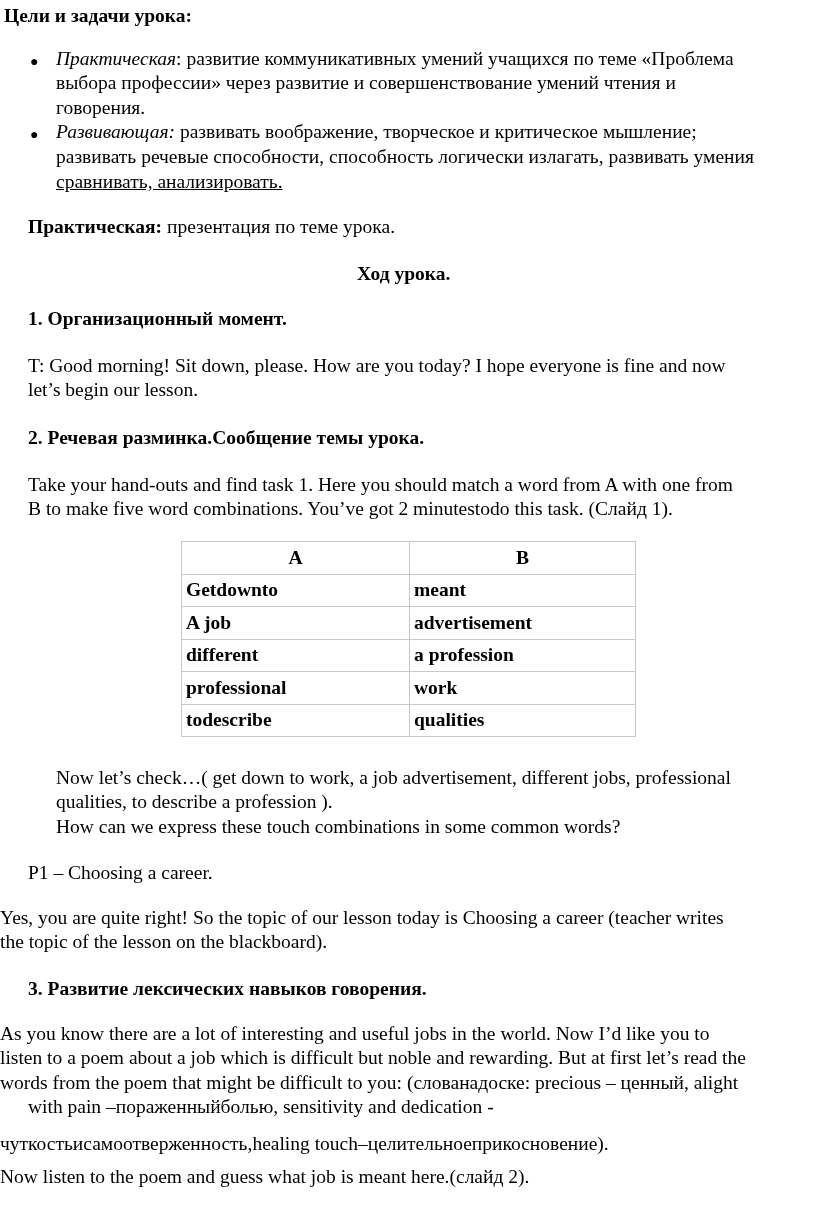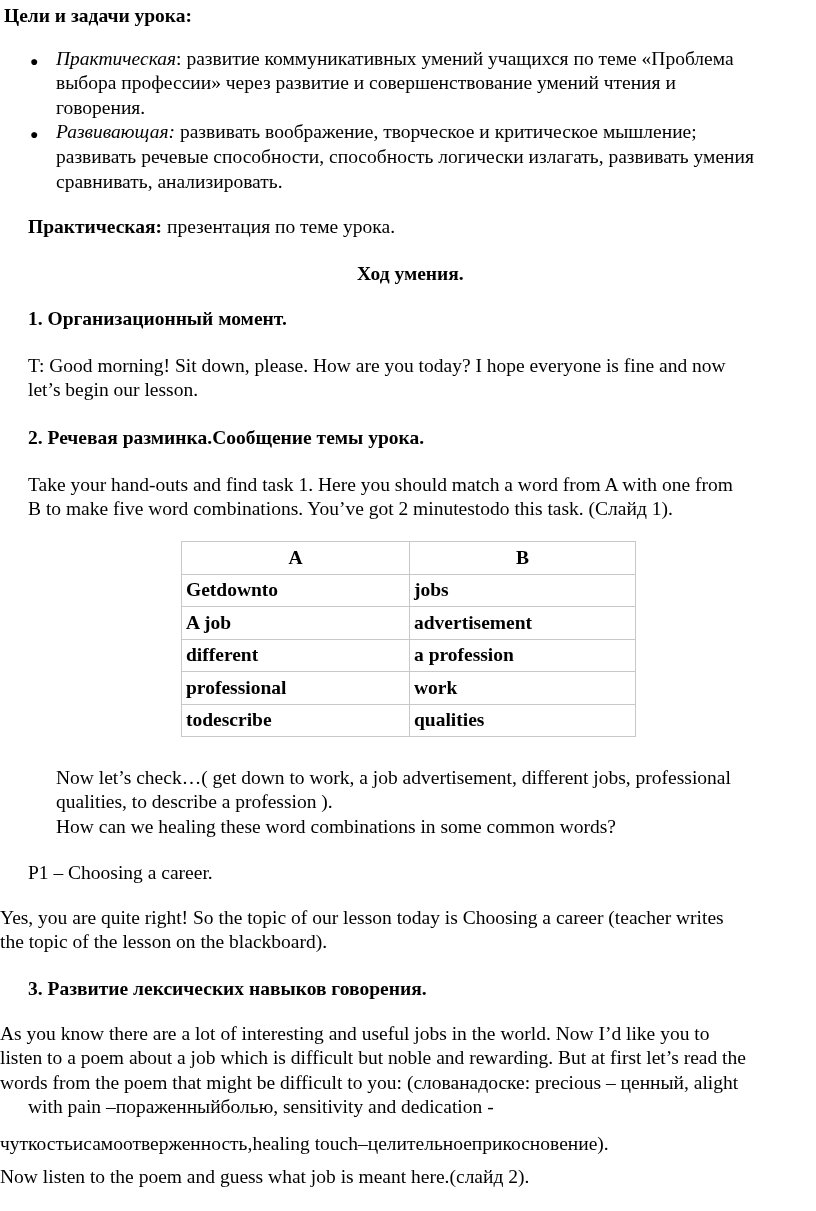--- a/index.html
+++ b/index.html
@@ -37,46 +37,46 @@
   <div class="abs line" style="left:56px; top:71px;">выбора профессии» через развитие и совершенствование умений чтения и</div>
   <div class="abs line" style="left:56px; top:96px;">говорения.</div>
 </div>
 
 <div>
   <span class="bullet" style="top:123px;">●</span>
   <div class="abs line" style="left:56px; top:120px;">
     <span class="ital">Развивающая:</span><span> развивать воображение, творческое и критическое мышление;</span>
   </div>
   <div class="abs line" style="left:56px; top:145px;">развивать речевые способности, способность логически излагать, развивать умения</div>
-  <div class="abs line" style="left:56px; top:170px;">сравнивать, анализировать.</div>
+  <div class="abs line" style="left:56px; top:170px;text-decoration:underline;">сравнивать, анализировать.</div>
 </div>
 
 <div class="abs line" style="left:28px; top:215px;">
   <span class="bold">Практическая:</span><span> презентация по теме урока.</span>
 </div>
 
-<div class="abs bold line" style="left:357px; top:262px;">Ход умения.</div>
+<div class="abs bold line" style="left:357px; top:262px;">Ход урока.</div>
 
 <div class="abs bold line" style="left:28px; top:307px;">1.  Организационный момент.</div>
 <div class="abs line" style="left:28px; top:354px;">T: Good morning! Sit down, please. How are you today?  I hope everyone is fine and now</div>
 <div class="abs line" style="left:28px; top:378px;">let’s begin our lesson.</div>
 
 <div class="abs bold line" style="left:28px; top:426px;">2.  Речевая разминка.Сообщение темы урока.</div>
 <div class="abs line" style="left:28px; top:473px;">Take your hand-outs and find task 1. Here you should match a word from A with one from</div>
 <div class="abs line" style="left:28px; top:497px;">B to make five word combinations. You’ve got 2 minutestodo this task. (Слайд 1).</div>
 
 <table class="match">
   <tbody>
       <tr>
     <th class="colA">A</th>
     <th>B</th>
   </tr>
   <tr>
     <td>Getdownto</td>
-    <td>jobs</td>
+    <td>meant</td>
   </tr>
   <tr>
     <td>A job</td>
     <td>advertisement</td>
   </tr>
   <tr>
     <td>different</td>
     <td>a profession</td>
   </tr>
   <tr>
@@ -85,21 +85,21 @@
   </tr>
   <tr>
     <td>todescribe</td>
     <td>qualities</td>
   </tr>
 </tbody>
   </table>
 
 <div class="abs line" style="left:56px; top:766px;">Now let’s check…( get down to work, a job advertisement, different jobs, professional</div>
 <div class="abs line" style="left:56px; top:790px;">qualities, to describe a profession ).</div>
-<div class="abs line" style="left:56px; top:815px;"> How can we healing these word combinations in some common words?</div>
+<div class="abs line" style="left:56px; top:815px;"> How can we express these touch combinations in some common words?</div>
 
 <div class="abs line" style="left:28px; top:861px;">P1 – Choosing a career.</div>
 
 <div class="abs line" style="left:0px; top:906px;">Yes, you are quite right! So the topic of our lesson today is Choosing a career (teacher writes</div>
 <div class="abs line" style="left:0px; top:930px;">the topic of the lesson on the blackboard).</div>
 
 <div class="abs bold line" style="left:28px; top:977px;">3.  Развитие лексических навыков говорения.</div>
 <div class="abs line" style="left:0px; top:1022px;">As you know there are a lot of interesting and useful jobs in the world. Now I’d like you to</div>
 <div class="abs line" style="left:0px; top:1046px;">listen to a poem about a job which is difficult but noble and rewarding. But at first let’s read the</div>
 <div class="abs line" style="left:0px; top:1071px;">words from the poem that might be difficult to you: (слованадоске: precious – ценный, alight</div>

